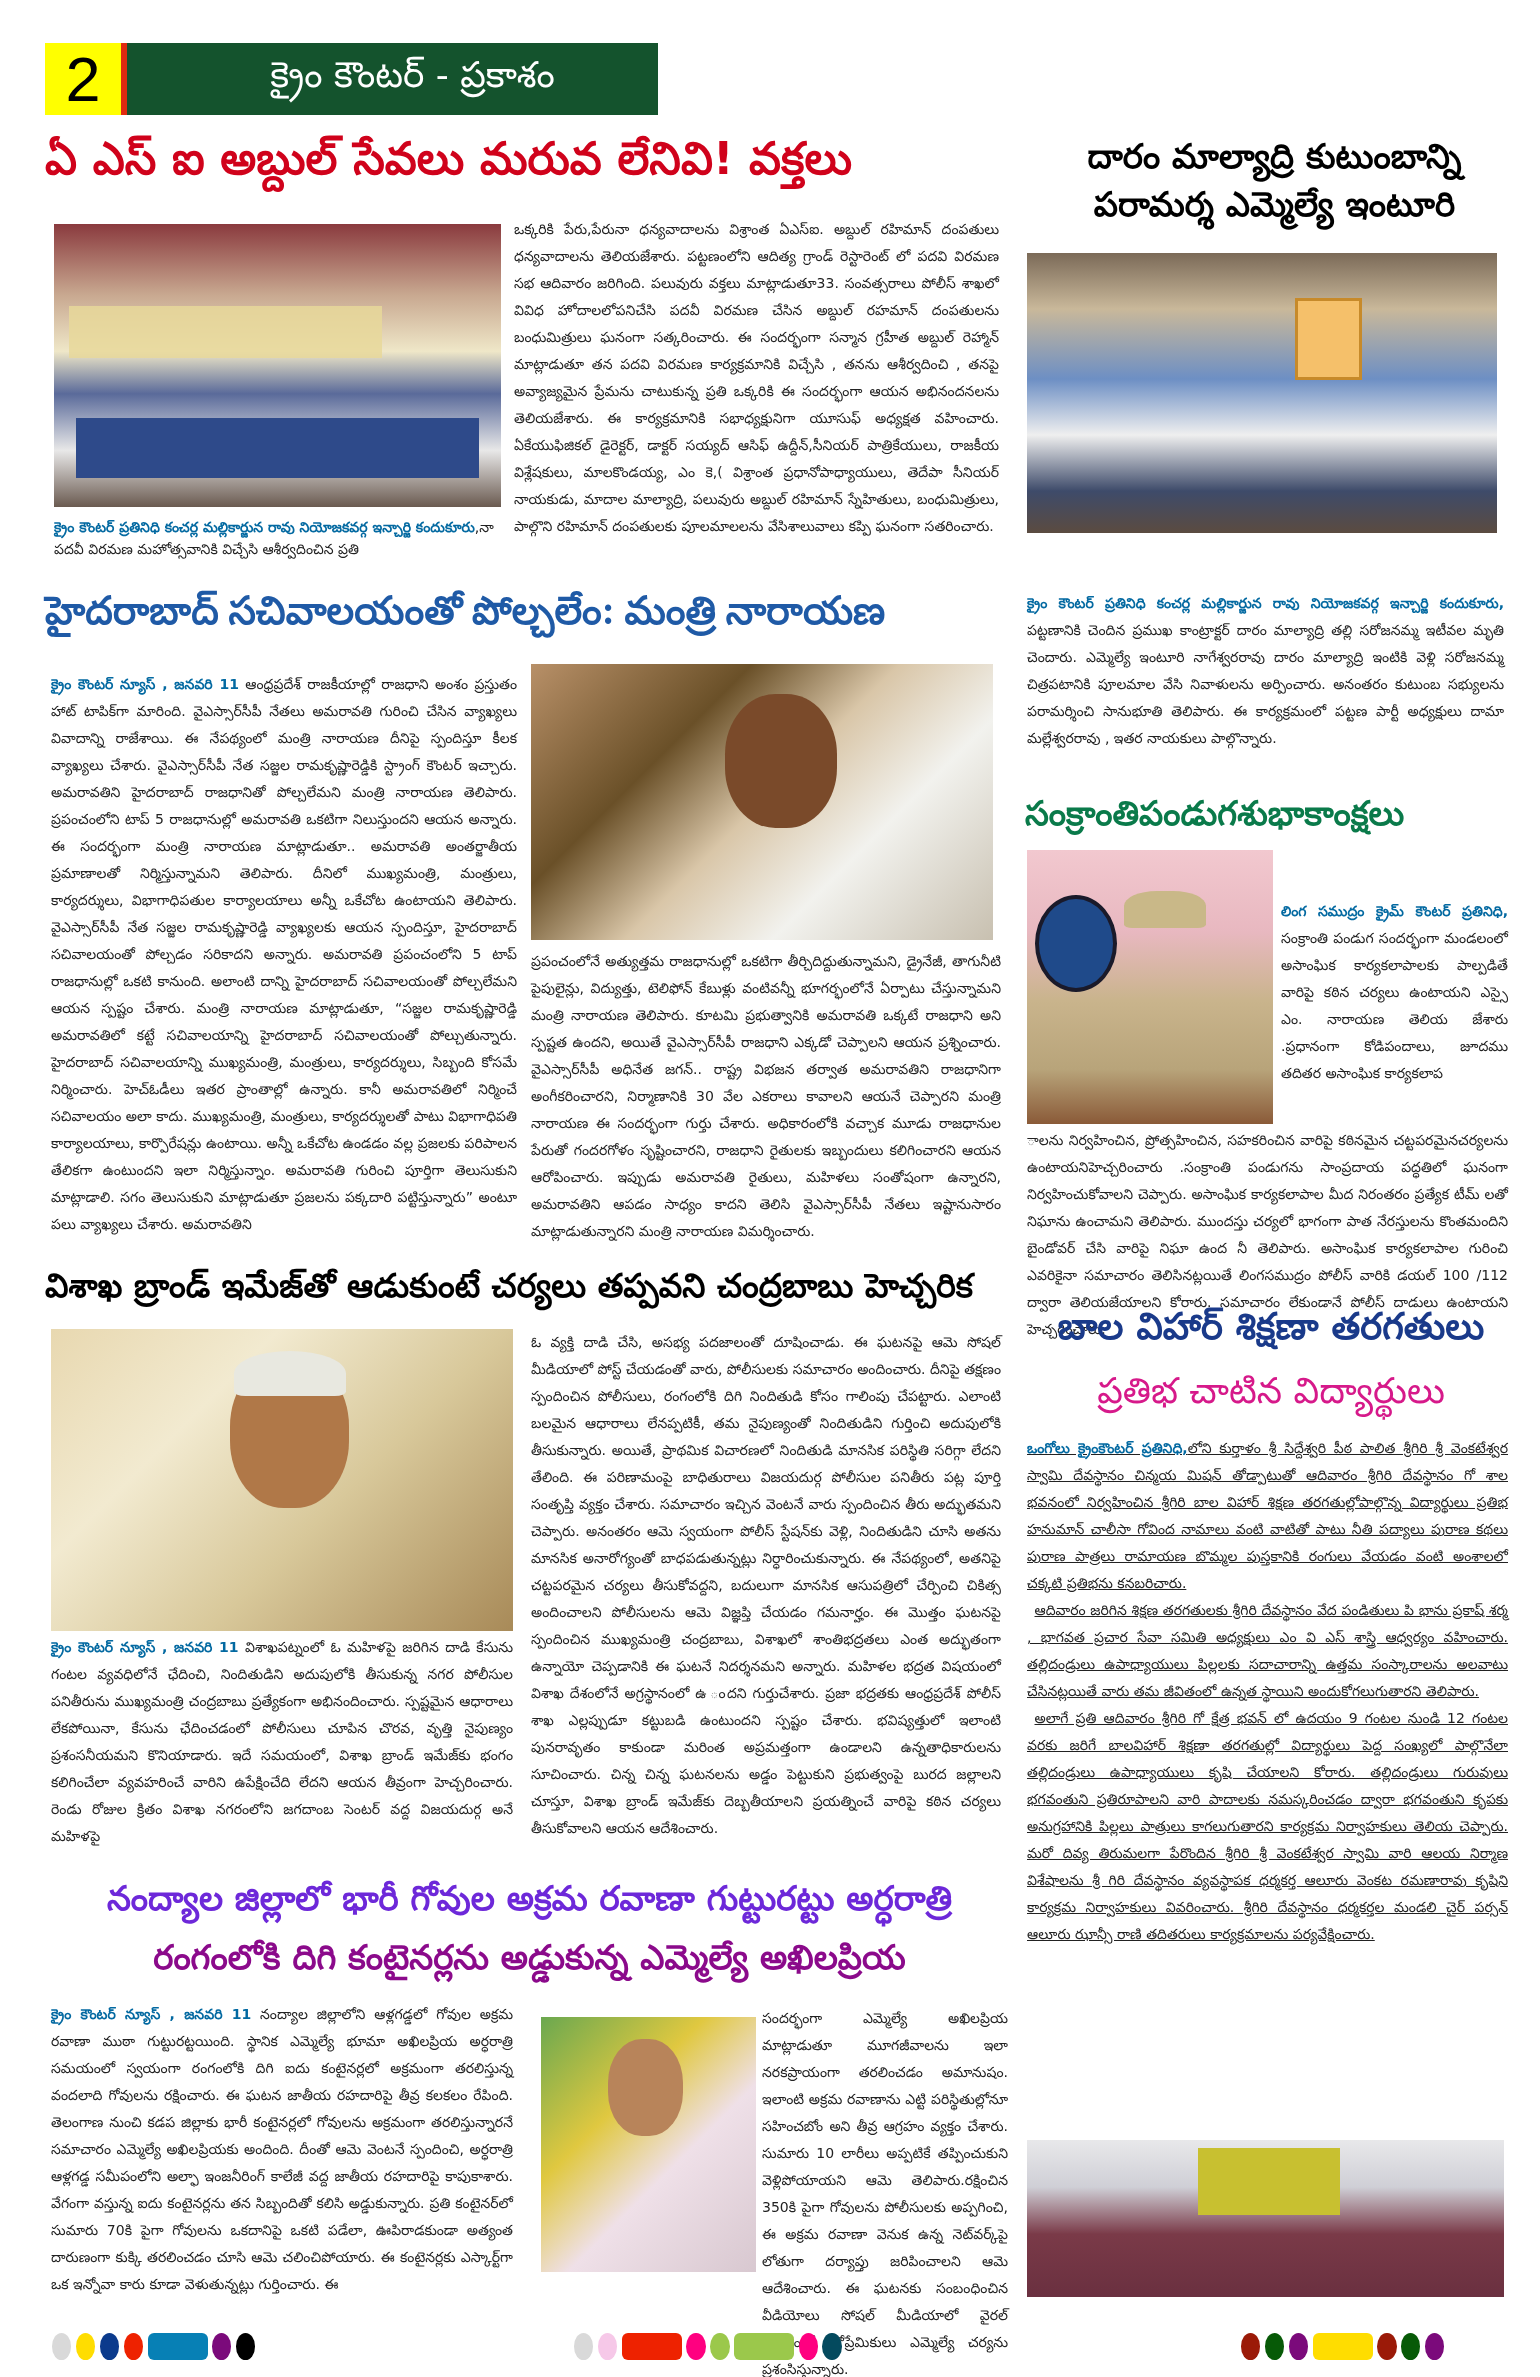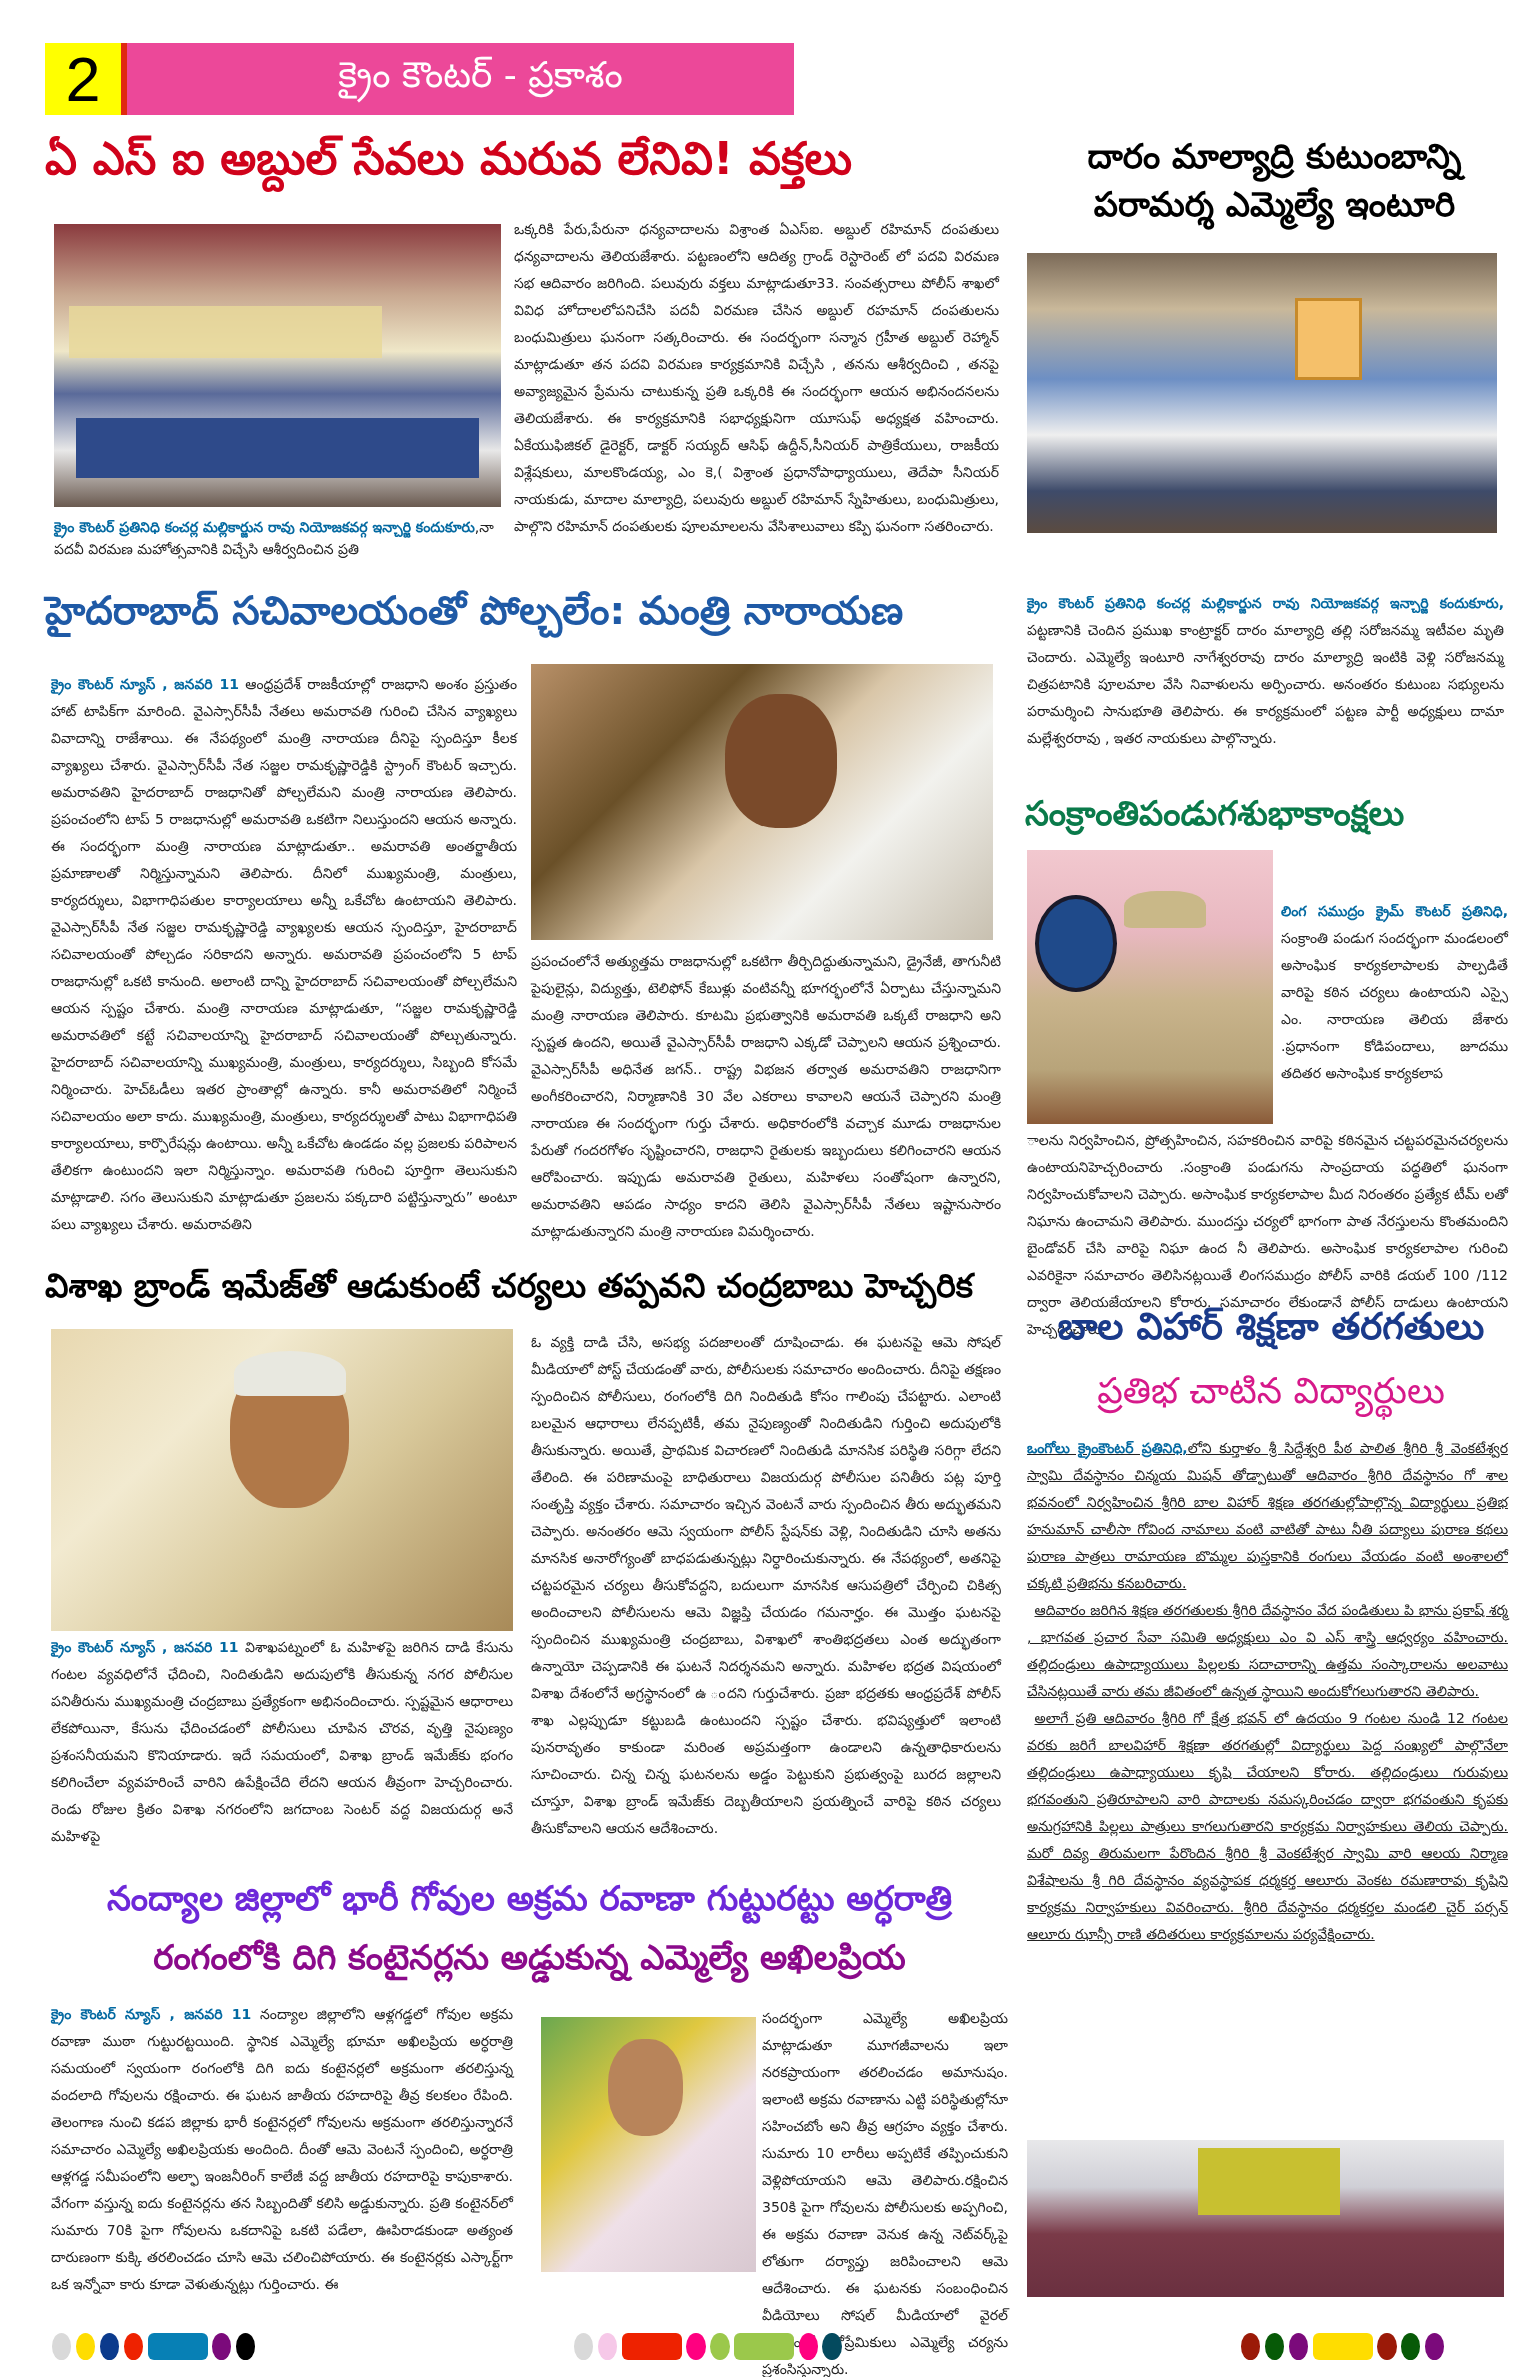--- a/index.html
+++ b/index.html
@@ -1,20 +1,20 @@
 <!DOCTYPE html>
 <html style="font-size:12px"><head>
 <meta charset="utf-8">
 <style>
   * { box-sizing: border-box; margin: 0; padding: 0; }
   body { width: 1541px; height: 2377px; background: #ffffff; font-family: "DejaVu Sans", sans-serif; color: #111; position: relative; overflow: hidden; }
   .abs { position: absolute; }
   .masthead { position: absolute; top: 43px; left: 45px; width: 1461px; height: 72px; display: flex; }
   .mh-num { width: 82px; background: #ffff00; border-right: 6px solid #e02a10; display: flex; align-items: center; justify-content: center; font-family: "Liberation Sans", sans-serif; font-size: 63px; color: #000; }
-  .mh-title { width: 667px; background: #ec4899; color: #fff; display: flex; align-items: center; justify-content: center; font-size: 36px; padding-left: 40px; }
+  .mh-title { width: 531px; background: #14532d; color: #fff; display: flex; align-items: center; justify-content: center; font-size: 36px; padding-left: 40px; }
   .mh-date { flex: 1; background: #ee2200; color: #fff; display: flex; align-items: center; justify-content: center; font-size: 33px; }
   .headline { font-weight: bold; line-height: 1.15; }
   .body-text { font-size: 14px; line-height: 27px; text-align: justify; color: #222; font-family: "DejaVu Sans", sans-serif; }
   .dateline { color: #0369a1; font-weight: bold; }
   .photo { overflow: hidden; }
   .caption { font-size: 14px; line-height: 22.4px; color: #222; }
   .reg-row { position: absolute; top: 2333px; display: flex; gap: 4.5px; align-items: center; }
   .dot { width: 19.4px; height: 27px; border-radius: 50%; }
   .block { width: 60px; height: 27px; border-radius: 6px; }
 </style>
@@ -38,21 +38,21 @@
 
 <div class="abs headline" style="top:133px; left:1025px; width:499px; font-size:34px; text-align:center; color:#000; line-height:1.4;">దారం మాల్యాద్రి కుటుంబాన్ని పరామర్శ ఎమ్మెల్యే ఇంటూరి</div>
 <div class="abs photo" style="top:253px; left:1027px; width:470px; height:280px; background:linear-gradient(180deg,#7b6a58 0%,#c9b89a 20%,#6d8fc4 45%,#efefef 65%,#3e4b6a 85%,#5b4b40 100%);">
   <div style="position:absolute;top:45px;left:268px;width:67px;height:82px;background:#f5c06a;border:3px solid #c78a2a;"></div>
 </div>
 <div class="abs body-text" style="top:590px; left:1027px; width:477px;">
   <span class="dateline">క్రైం కౌంటర్ ప్రతినిధి కంచర్ల మల్లికార్జున రావు నియోజకవర్గ ఇన్చార్జి కందుకూరు,</span>
   <span>పట్టణానికి చెందిన ప్రముఖ కాంట్రాక్టర్ దారం మాల్యాద్రి తల్లి సరోజనమ్మ ఇటీవల మృతి చెందారు. ఎమ్మెల్యే ఇంటూరి నాగేశ్వరరావు దారం మాల్యాద్రి ఇంటికి వెళ్లి సరోజనమ్మ చిత్రపటానికి పూలమాల వేసి నివాళులను అర్పించారు. అనంతరం కుటుంబ సభ్యులను పరామర్శించి సానుభూతి తెలిపారు. ఈ కార్యక్రమంలో పట్టణ పార్టీ అధ్యక్షులు దామా మల్లేశ్వరరావు , ఇతర నాయకులు పాల్గొన్నారు.</span>
 </div>
 
-<div class="abs headline" style="top:589px; left:45px; width:962px; font-size:39px; color:#1f5aa6;">హైదరాబాద్ సచివాలయంతో పోల్చలేం: మంత్రి నారాయణ</div>
+<div class="abs headline" style="top:589px; left:45px; width:962px; font-size:39px; color:#1f5aa6;font-family:Liberation Serif, serif;">హైదరాబాద్ సచివాలయంతో పోల్చలేం: మంత్రి నారాయణ</div>
 <div class="abs body-text" style="top:671px; left:51px; width:466px;">
   <span class="dateline">క్రైం కౌంటర్ న్యూస్ , జనవరి 11</span>
   <span>ఆంధ్రప్రదేశ్ రాజకీయాల్లో రాజధాని అంశం ప్రస్తుతం హాట్ టాపిక్‌గా మారింది. వైఎస్సార్‌సీపీ నేతలు అమరావతి గురించి చేసిన వ్యాఖ్యలు వివాదాన్ని రాజేశాయి. ఈ నేపథ్యంలో మంత్రి నారాయణ దీనిపై స్పందిస్తూ కీలక వ్యాఖ్యలు చేశారు. వైఎస్సార్‌సీపీ నేత సజ్జల రామకృష్ణారెడ్డికి స్ట్రాంగ్ కౌంటర్ ఇచ్చారు. అమరావతిని హైదరాబాద్ రాజధానితో పోల్చలేమని మంత్రి నారాయణ తెలిపారు. ప్రపంచంలోని టాప్ 5 రాజధానుల్లో అమరావతి ఒకటిగా నిలుస్తుందని ఆయన అన్నారు. ఈ సందర్భంగా మంత్రి నారాయణ మాట్లాడుతూ.. అమరావతి అంతర్జాతీయ ప్రమాణాలతో నిర్మిస్తున్నామని తెలిపారు. దీనిలో ముఖ్యమంత్రి, మంత్రులు, కార్యదర్శులు, విభాగాధిపతుల కార్యాలయాలు అన్నీ ఒకేచోట ఉంటాయని తెలిపారు. వైఎస్సార్‌సీపీ నేత సజ్జల రామకృష్ణారెడ్డి వ్యాఖ్యలకు ఆయన స్పందిస్తూ, హైదరాబాద్ సచివాలయంతో పోల్చడం సరికాదని అన్నారు. అమరావతి ప్రపంచంలోని 5 టాప్ రాజధానుల్లో ఒకటి కానుంది. అలాంటి దాన్ని హైదరాబాద్ సచివాలయంతో పోల్చలేమని ఆయన స్పష్టం చేశారు. మంత్రి నారాయణ మాట్లాడుతూ, “సజ్జల రామకృష్ణారెడ్డి అమరావతిలో కట్టే సచివాలయాన్ని హైదరాబాద్ సచివాలయంతో పోల్చుతున్నారు. హైదరాబాద్ సచివాలయాన్ని ముఖ్యమంత్రి, మంత్రులు, కార్యదర్శులు, సిబ్బంది కోసమే నిర్మించారు. హెచ్‌ఓడీలు ఇతర ప్రాంతాల్లో ఉన్నారు. కానీ అమరావతిలో నిర్మించే సచివాలయం అలా కాదు. ముఖ్యమంత్రి, మంత్రులు, కార్యదర్శులతో పాటు విభాగాధిపతి కార్యాలయాలు, కార్పొరేషన్లు ఉంటాయి. అన్నీ ఒకేచోట ఉండడం వల్ల ప్రజలకు పరిపాలన తేలికగా ఉంటుందని ఇలా నిర్మిస్తున్నాం. అమరావతి గురించి పూర్తిగా తెలుసుకుని మాట్లాడాలి. సగం తెలుసుకుని మాట్లాడుతూ ప్రజలను పక్కదారి పట్టిస్తున్నారు” అంటూ పలు వ్యాఖ్యలు చేశారు. అమరావతిని</span>
 </div>
 <div class="abs photo" style="top:664px; left:531px; width:462px; height:276px; background:linear-gradient(135deg,#b89068 0%,#6a5028 30%,#d9c6a8 50%,#f2f2ee 70%,#c8c0b0 100%);">
   <div style="position:absolute;top:30px;left:194px;width:112px;height:134px;border-radius:45%;background:#7a4a2a;"></div>
 </div>
 <div class="abs body-text" style="top:948px; left:531px; width:470px;">ప్రపంచంలోనే అత్యుత్తమ రాజధానుల్లో ఒకటిగా తీర్చిదిద్దుతున్నామని, డ్రైనేజీ, తాగునీటి పైపులైన్లు, విద్యుత్తు, టెలిఫోన్ కేబుళ్లు వంటివన్నీ భూగర్భంలోనే ఏర్పాటు చేస్తున్నామని మంత్రి నారాయణ తెలిపారు. కూటమి ప్రభుత్వానికి అమరావతి ఒక్కటే రాజధాని అని స్పష్టత ఉందని, అయితే వైఎస్సార్‌సీపీ రాజధాని ఎక్కడో చెప్పాలని ఆయన ప్రశ్నించారు. వైఎస్సార్‌సీపీ అధినేత జగన్.. రాష్ట్ర విభజన తర్వాత అమరావతిని రాజధానిగా అంగీకరించారని, నిర్మాణానికి 30 వేల ఎకరాలు కావాలని ఆయనే చెప్పారని మంత్రి నారాయణ ఈ సందర్భంగా గుర్తు చేశారు. అధికారంలోకి వచ్చాక మూడు రాజధానుల పేరుతో గందరగోళం సృష్టించారని, రాజధాని రైతులకు ఇబ్బందులు కలిగించారని ఆయన ఆరోపించారు. ఇప్పుడు అమరావతి రైతులు, మహిళలు సంతోషంగా ఉన్నారని, అమరావతిని ఆపడం సాధ్యం కాదని తెలిసి వైఎస్సార్‌సీపీ నేతలు ఇష్టానుసారం మాట్లాడుతున్నారని మంత్రి నారాయణ విమర్శించారు.</div>
 
 <div class="abs headline" style="top:794px; left:1025px; width:492px; font-size:34px; color:#0a7a4a;">సంక్రాంతిపండుగశుభాకాంక్షలు</div>

